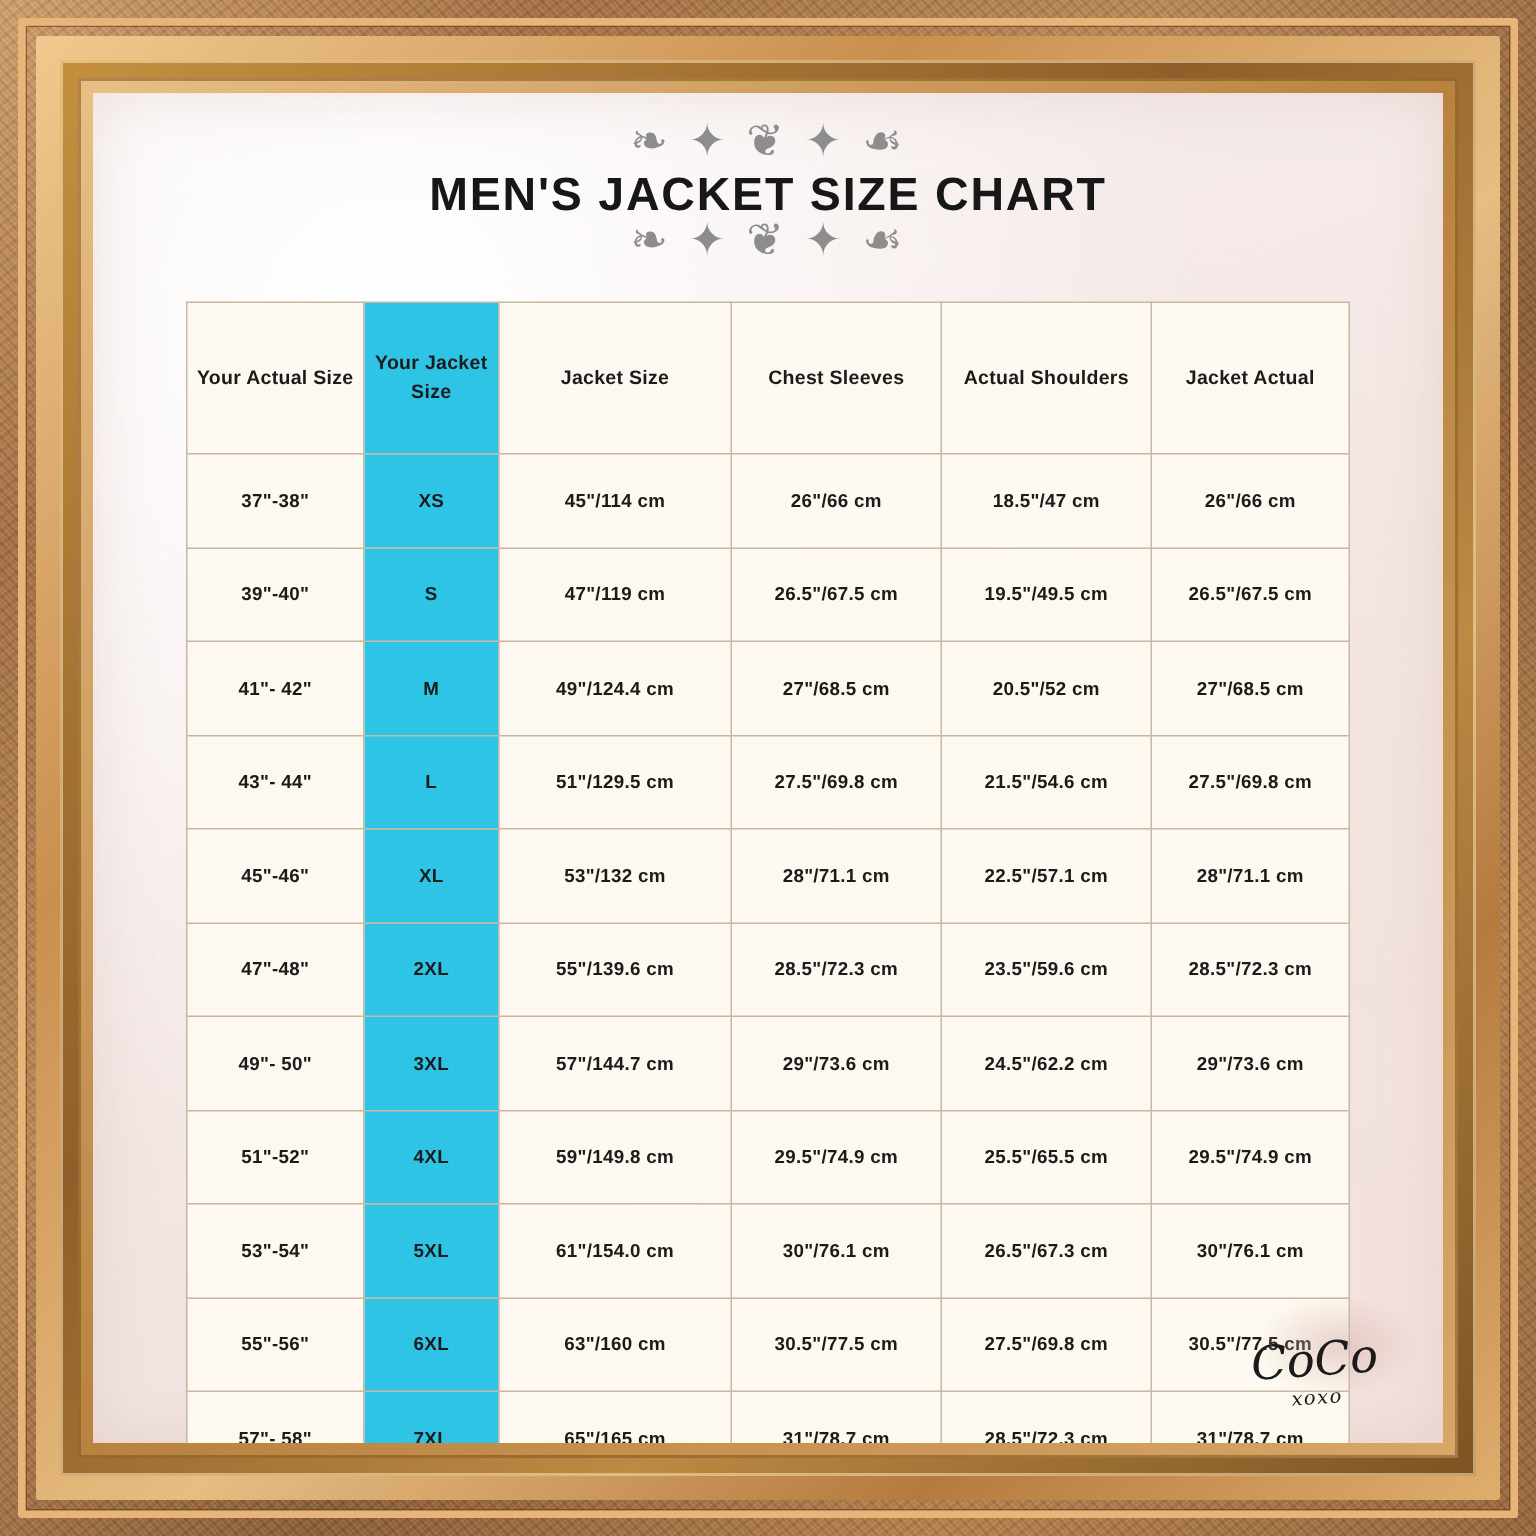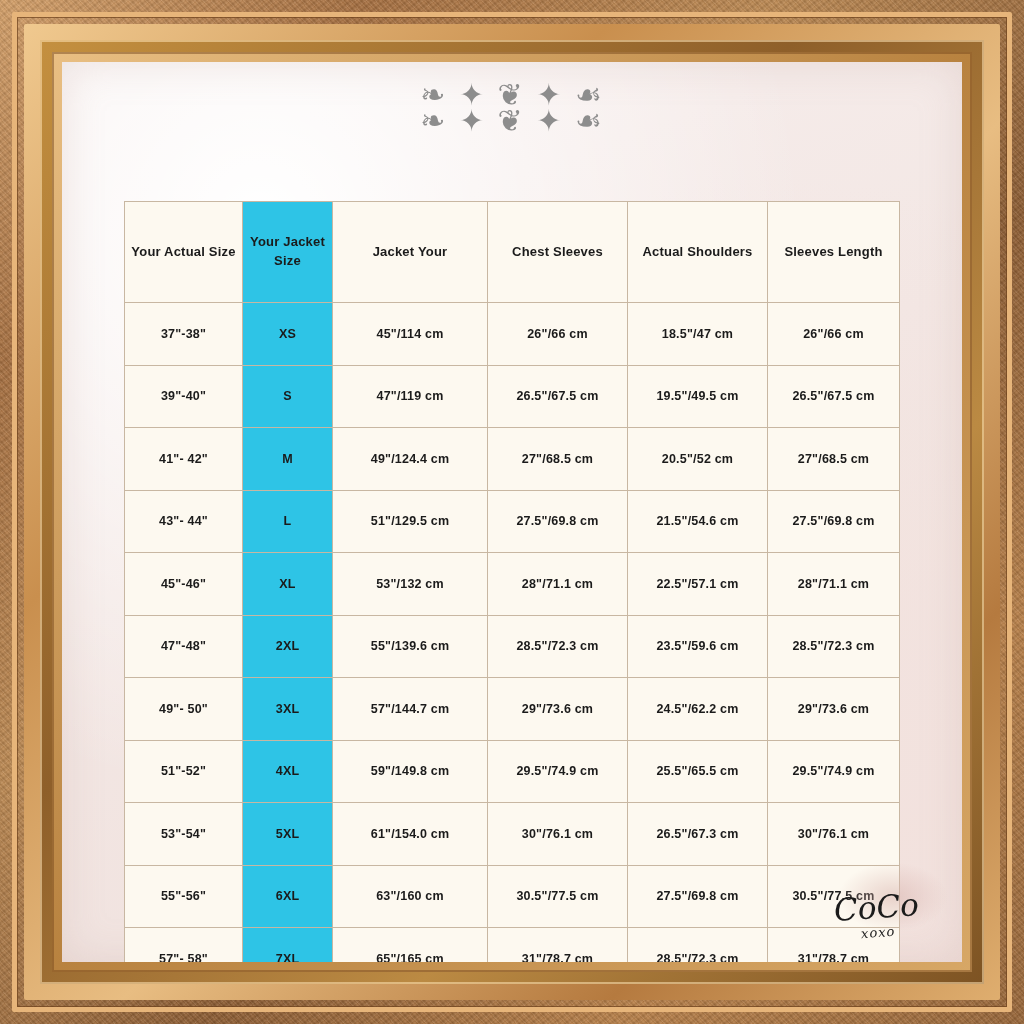--- a/index.html
+++ b/index.html
@@ -193,41 +193,42 @@
 <div class="frame-outer">
   <div class="frame-bevel1"></div>
   <div class="frame-gold"></div>
   <div class="frame-inner-dark"></div>
   <div class="frame-lip"></div>
 
   <div class="canvas">
 
     <div class="title-block">
       <div class="flourish flourish-top">❧ ✦ ❦ ✦ ☙</div>
+      <h1 class="chart-title">MEN'S JACKET SIZE CHART</h1>
       <div class="flourish flourish-bot">❧ ✦ ❦ ✦ ☙</div>
     </div>
 
     <div class="table-wrap">
       <table class="size-chart">
         <colgroup>
           <col class="c0">
             <col class="c1">
             <col class="c2">
             <col class="c3">
             <col class="c4">
             <col class="c5">
         </colgroup>
         <thead>
           <tr>
             <th>Your Actual Size</th>
             <th class="hl">Your Jacket Size</th>
-            <th>Jacket Your</th>
+            <th>Jacket Size</th>
             <th>Chest Sleeves</th>
             <th>Actual Shoulders</th>
-            <th>Sleeves Length</th>
+            <th>Jacket Actual</th>
           </tr>
         </thead>
         <tbody>
           <tr>
             <td>37"-38"</td>
             <td class="hl">XS</td>
             <td>45"/114 cm</td>
             <td>26"/66 cm</td>
             <td>18.5"/47 cm</td>
             <td>26"/66 cm</td>

